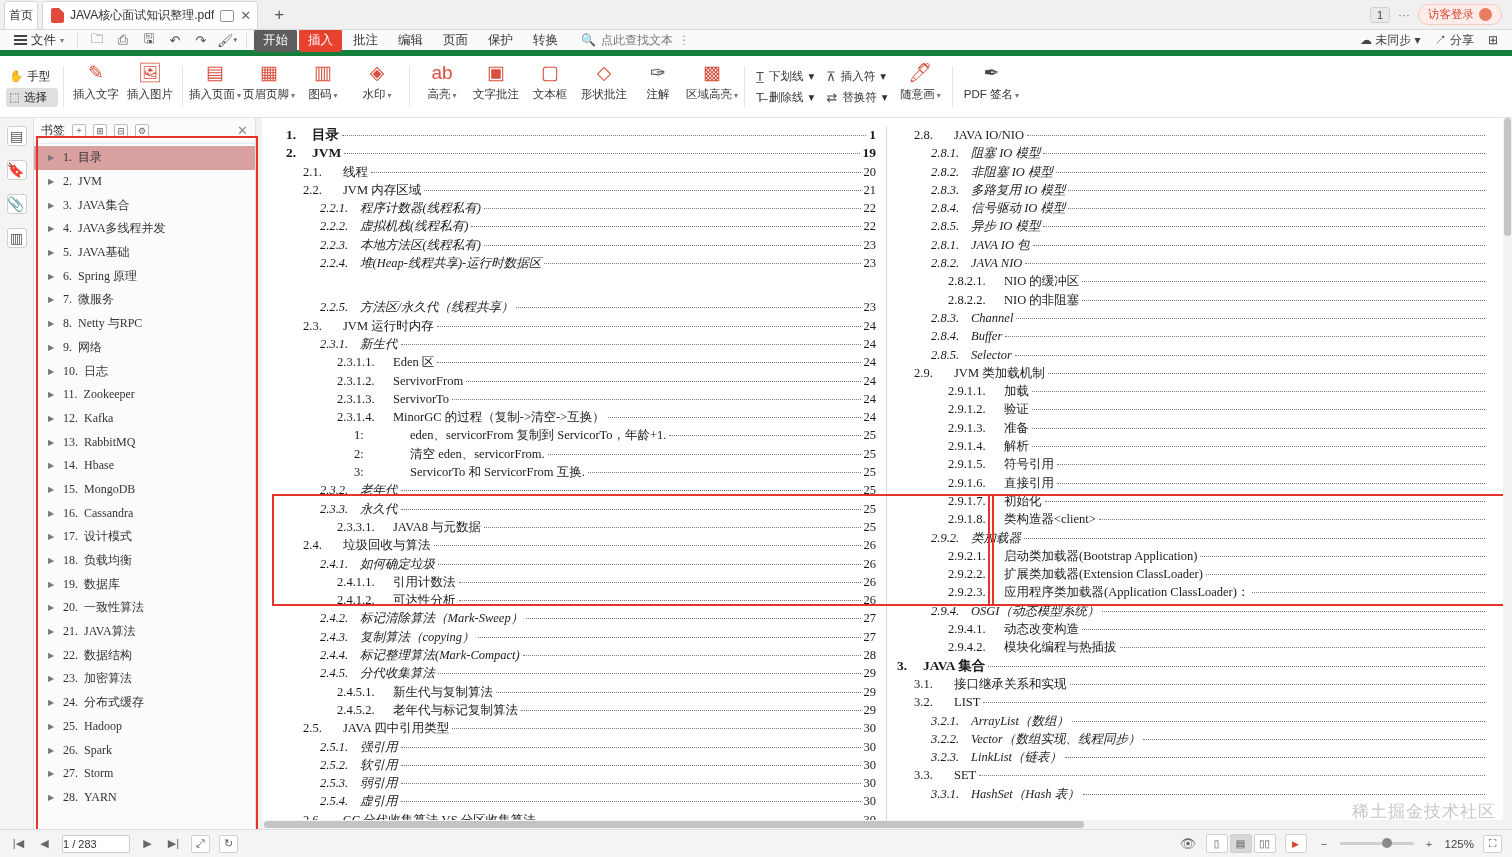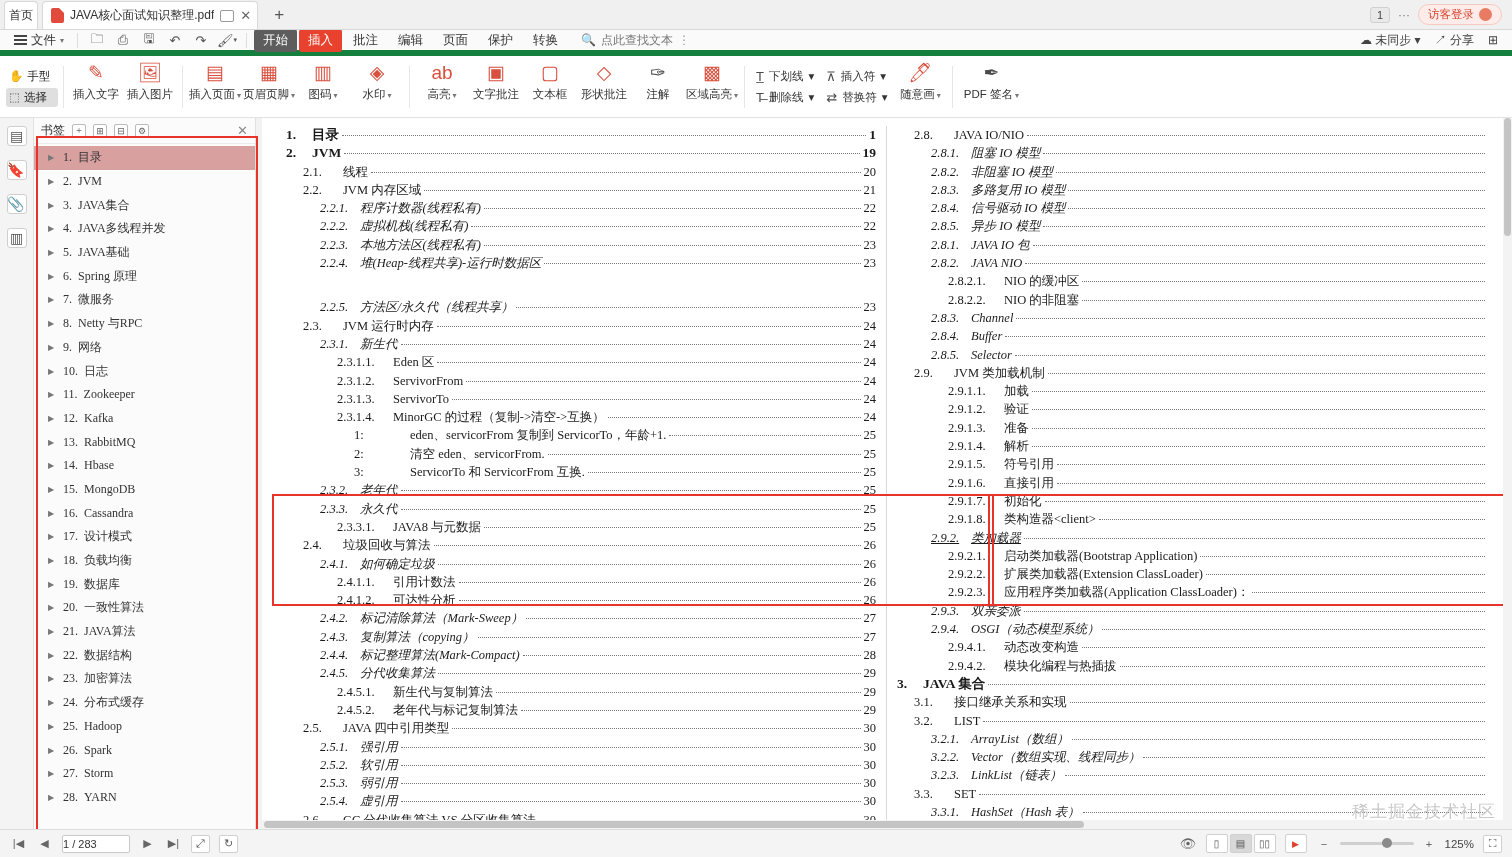--- a/index.html
+++ b/index.html
@@ -871,47 +871,41 @@
                 <span class="txt">初始化</span>
                 <span class="dots"></span>
                 <span class="pg"></span>
               </div>
               <div class="row" style="padding-left: 51px;">
                 <span class="num" style="min-width: 56px;">2.9.1.8.</span>
                 <span class="txt">类构造器&lt;client&gt;</span>
                 <span class="dots"></span>
                 <span class="pg"></span>
               </div>
-              <div class="row" style="padding-left: 34px; text-decoration: underline;">
+              <div class="row" style="padding-left: 34px;">
                 <span class="num ital" style="min-width: 40px;">2.9.2.</span>
                 <span class="txt ital">类加载器</span>
                 <span class="dots"></span>
                 <span class="pg"></span>
               </div>
               <div class="row" style="padding-left: 51px;">
                 <span class="num" style="min-width: 56px;">2.9.2.1.</span>
                 <span class="txt">启动类加载器(Bootstrap Application)</span>
                 <span class="dots"></span>
                 <span class="pg"></span>
               </div>
               <div class="row" style="padding-left: 51px;">
                 <span class="num" style="min-width: 56px;">2.9.2.2.</span>
                 <span class="txt">扩展类加载器(Extension ClassLoader)</span>
                 <span class="dots"></span>
                 <span class="pg"></span>
               </div>
               <div class="row" style="padding-left: 51px;">
                 <span class="num" style="min-width: 56px;">2.9.2.3.</span>
                 <span class="txt">应用程序类加载器(Application ClassLoader)：</span>
-                <span class="dots"></span>
-                <span class="pg"></span>
-              </div>
-              <div class="row" style="padding-left: 34px;">
-                <span class="num ital" style="min-width: 40px;">2.9.3.</span>
-                <span class="txt ital">双亲委派</span>
                 <span class="dots"></span>
                 <span class="pg"></span>
               </div>
               <div class="row" style="padding-left: 34px;">
                 <span class="num ital" style="min-width: 40px;">2.9.4.</span>
                 <span class="txt ital">OSGI（动态模型系统）</span>
                 <span class="dots"></span>
                 <span class="pg"></span>
               </div>
               <div class="row" style="padding-left: 51px;">

